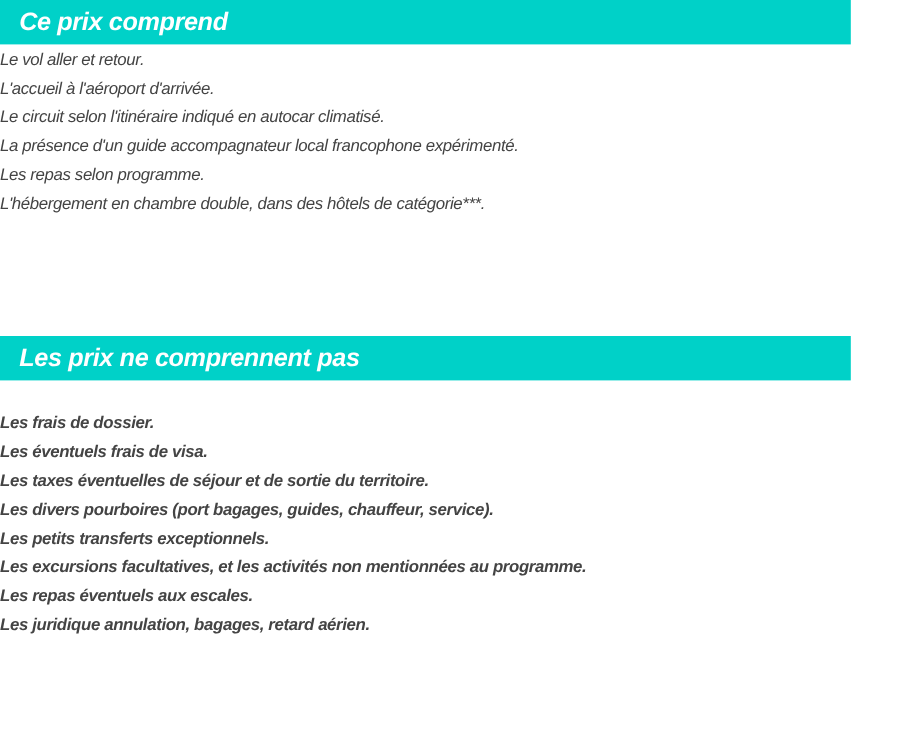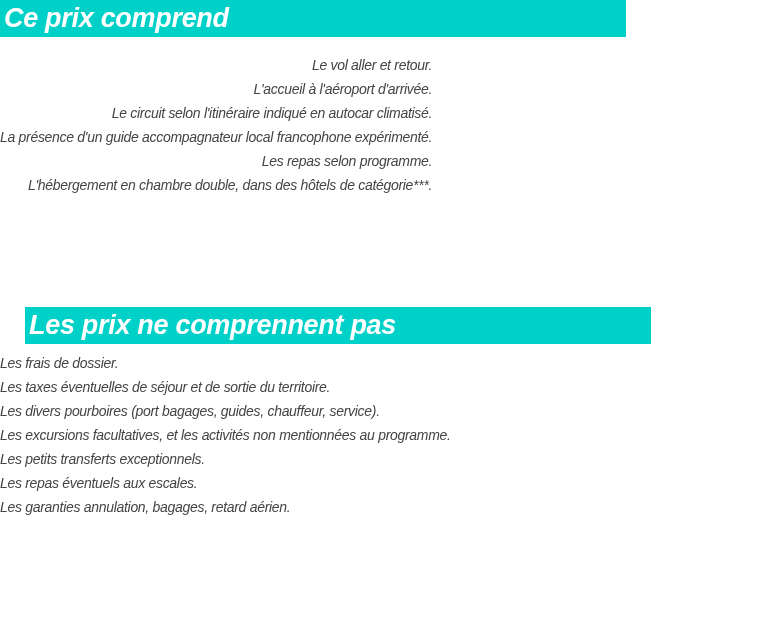--- a/index.html
+++ b/index.html
@@ -10,43 +10,43 @@
     body {
       width: 758px;
       height: 628px;
       overflow: hidden;
       position: relative;
       font-family: "Liberation Sans", sans-serif;
     }
     .section-header {
       position: absolute;
       left: 0;
-      width: 626px;
+      width: 709px;
       height: 37px;
       background: #00d1c8;
       color: #ffffff;
       font-style: italic;
       font-weight: bold;
-      font-size: 27px;
+      font-size: 21px;
       line-height: 37px;
-      padding-left: 4px;
+      padding-left: 16px;
       box-sizing: border-box;
       letter-spacing: -0.3px;
     }
     #header-included { top: 0; }
-    #header-excluded { top: 307px; margin-left: 25px; }
+    #header-excluded { top: 280px; }
     .item-list {
       position: absolute;
       left: 0;
       margin: 0;
       padding: 0;
       list-style: none;
     }
-    #list-included { top: 53px; text-align: right; }
-    #list-excluded { top: 351px; }
+    #list-included { top: 37px; }
+    #list-excluded { top: 340px; font-weight: bold; }
     .item-list li {
       height: 24px;
       line-height: 24px;
       font-size: 14px;
       font-style: italic;
       color: #444444;
       white-space: nowrap;
       letter-spacing: -0.3px;
     }
   </style>
@@ -61,19 +61,20 @@
   <li>Le circuit selon l'itinéraire indiqué en autocar climatisé.</li>
   <li>La présence d'un guide accompagnateur local francophone expérimenté.</li>
   <li>Les repas selon programme.</li>
   <li>L'hébergement en chambre double, dans des hôtels de catégorie***.</li>
 </ul>
 
 <div id="header-excluded" class="section-header">Les prix ne comprennent pas</div>
 
 <ul id="list-excluded" class="item-list">
   <li>Les frais de dossier.</li>
+  <li>Les éventuels frais de visa.</li>
   <li>Les taxes éventuelles de séjour et de sortie du territoire.</li>
   <li>Les divers pourboires (port bagages, guides, chauffeur, service).</li>
+  <li>Les petits transferts exceptionnels.</li>
   <li>Les excursions facultatives, et les activités non mentionnées au programme.</li>
-  <li>Les petits transferts exceptionnels.</li>
   <li>Les repas éventuels aux escales.</li>
-  <li>Les garanties annulation, bagages, retard aérien.</li>
+  <li>Les juridique annulation, bagages, retard aérien.</li>
 </ul>
 
 </body></html>

